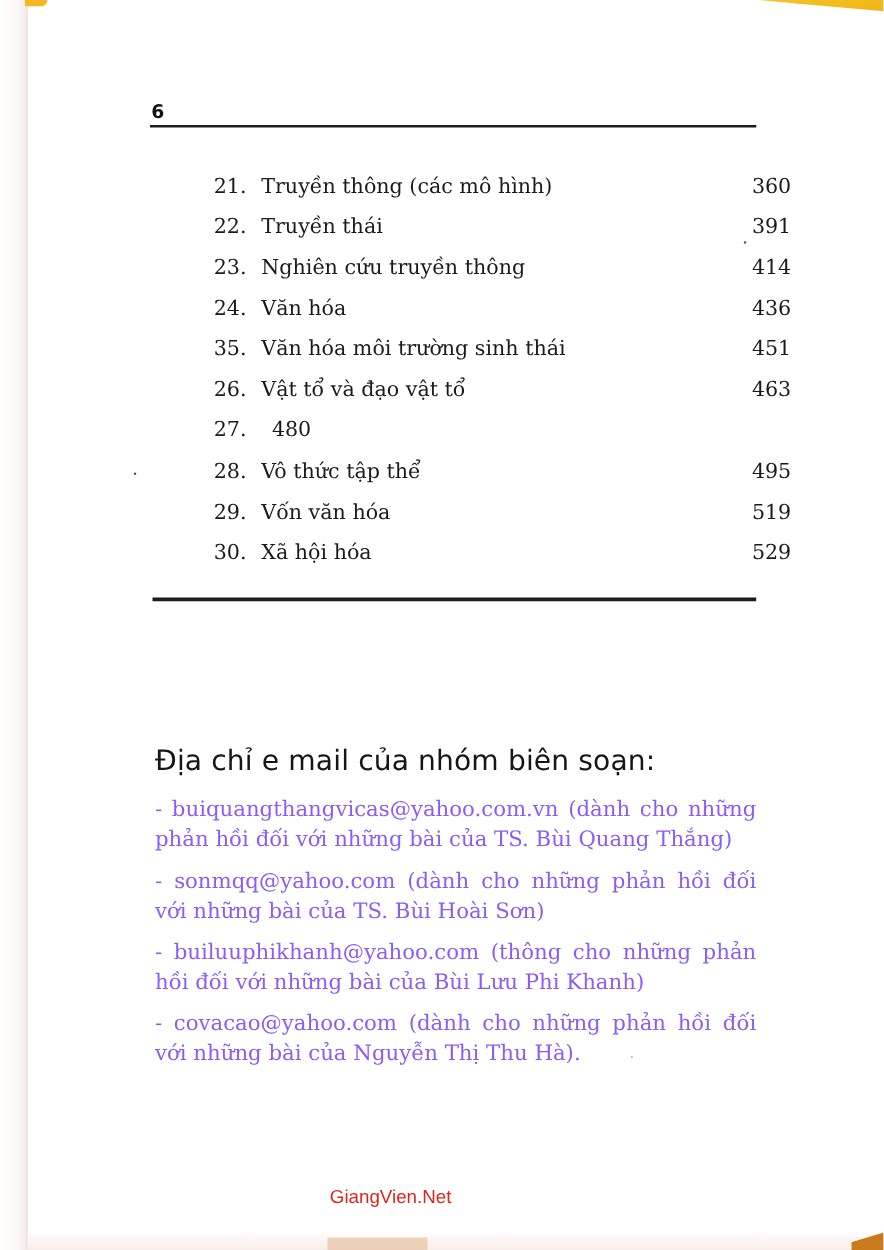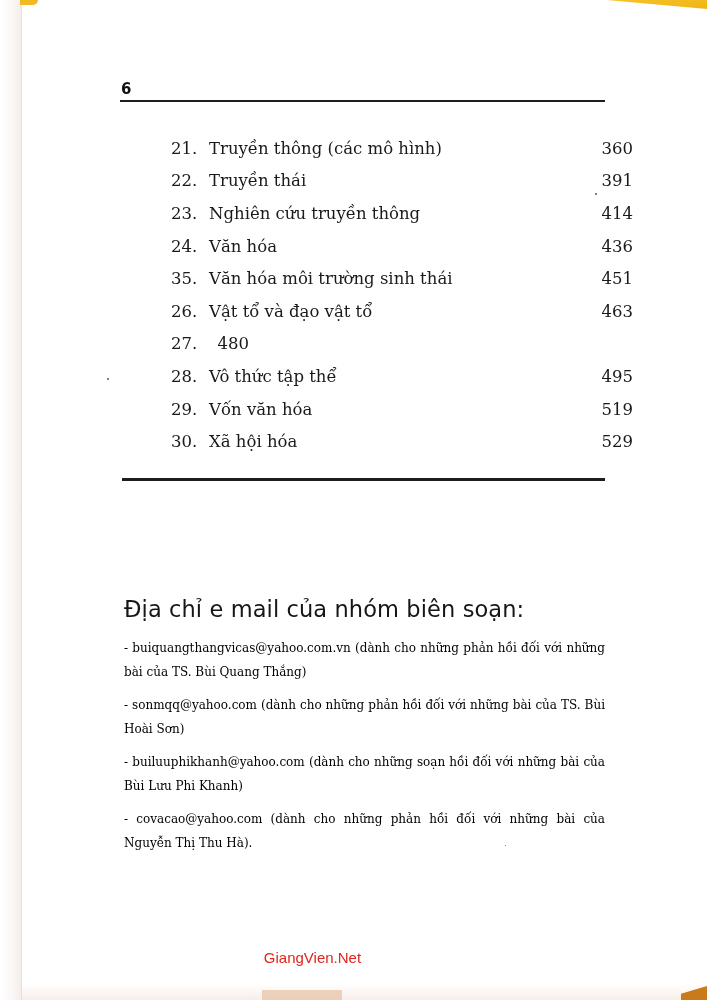--- a/index.html
+++ b/index.html
@@ -124,25 +124,25 @@
       color: #161616;
       letter-spacing: 0.1px;
       white-space: nowrap;
     }
     .email-list {
       position: absolute;
       left: 124px; top: 636px;
       width: 481px;
     }
     .email-item {
-      font-size: 12px;
+      font-size: 17px;
       line-height: 24px;
       text-align: justify;
       margin-bottom: 9px;
-      color: #000000;
+      color: #8b5cf6;
     }
     .watermark {
       position: absolute;
       left: 0; top: 949px;
       width: 625px;
       text-align: center;
       font-family: "Liberation Sans", sans-serif;
       font-size: 15px;
       color: #e0251f;
     }
@@ -213,21 +213,21 @@
 <div class="stray-dot" style="left:107px; top:378px;"></div>
 <div class="stray-dot" style="left:505px; top:845px; width:1px; height:1px;"></div>
 
 <div class="rule-bottom"></div>
 
 <div class="email-heading">Địa chỉ e mail của nhóm biên soạn:</div>
 
 <div class="email-list">
   <div class="email-item">- buiquangthangvicas@yahoo.com.vn (dành cho những phản hồi đối với những bài của TS. Bùi Quang Thắng)</div>
   <div class="email-item">- sonmqq@yahoo.com (dành cho những phản hồi đối với những bài của TS. Bùi Hoài Sơn)</div>
-  <div class="email-item">- builuuphikhanh@yahoo.com (dành cho những soạn hồi đối với những bài của Bùi Lưu Phi Khanh)</div>
+  <div class="email-item">- builuuphikhanh@yahoo.com (thông cho những phản hồi đối với những bài của Bùi Lưu Phi Khanh)</div>
   <div class="email-item">- covacao@yahoo.com (dành cho những phản hồi đối với những bài của Nguyễn Thị Thu Hà).</div>
 </div>
 
 <div class="watermark">GiangVien.Net</div>
 
 <div class="bottom-strip">
   <div class="warm"></div>
   <div class="corner-br"></div>
 </div>
 

